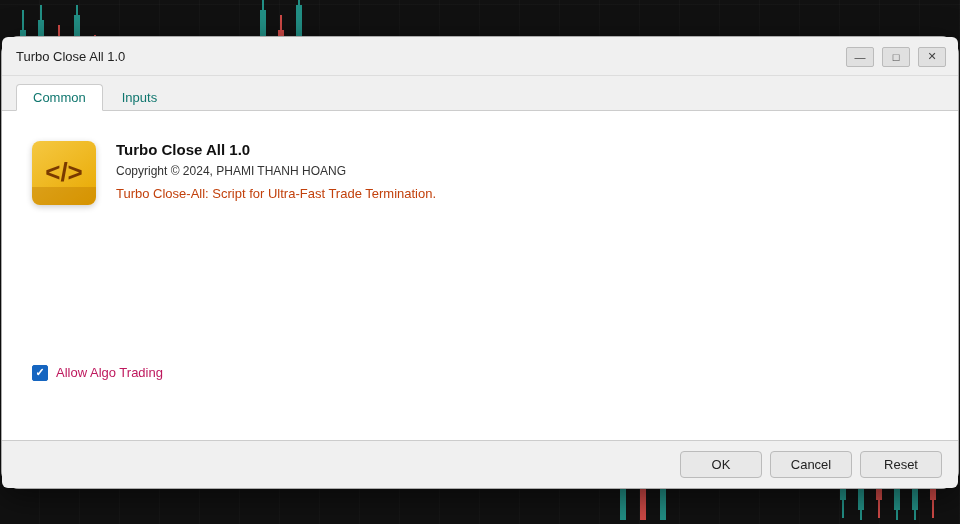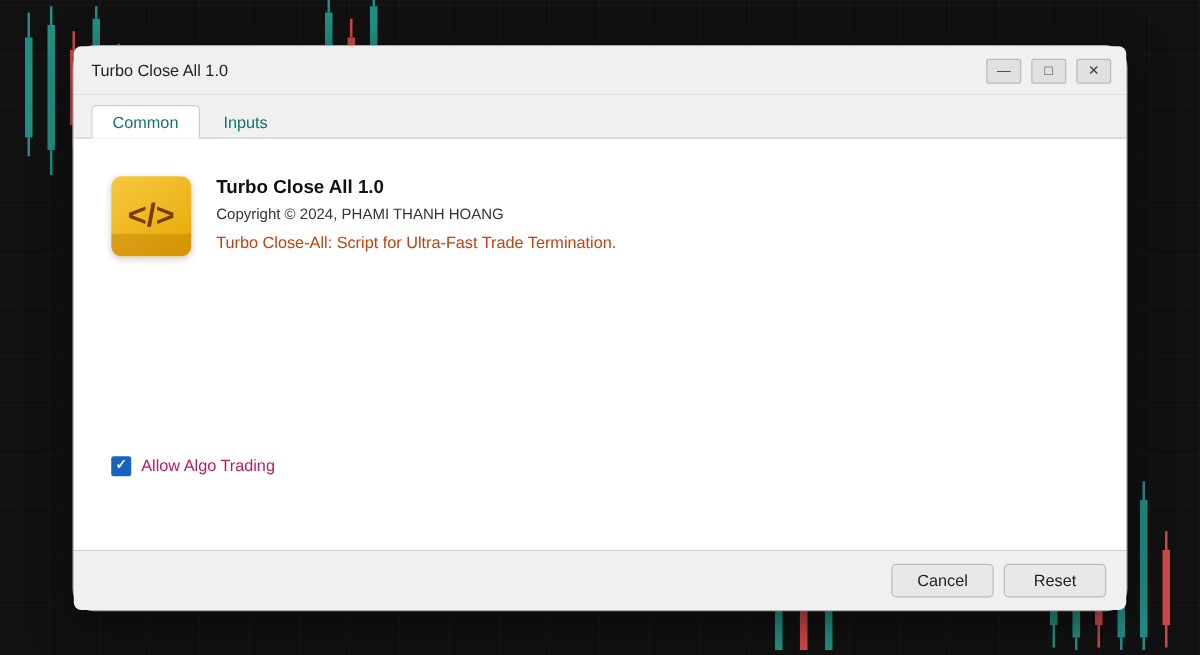--- a/index.html
+++ b/index.html
@@ -37,21 +37,21 @@
     .candles {
       position: absolute;
       inset: 0;
       opacity: 0.85;
     }
 
     
     .dialog {
       position: relative;
       z-index: 10;
-      width: 844px;
+      width: 958px;
       background: #f0f0f0;
       border: 1px solid #aaa;
       border-radius: 18px;
       box-shadow: 0 8px 32px rgba(0,0,0,0.5);
       display: flex;
       flex-direction: column;
     }
 
     
     .title-bar {
@@ -348,17 +348,18 @@
     </div>
 
     <div class="algo-section">
       <div class="checkbox-custom"></div>
       <span class="algo-label">Allow Algo Trading</span>
     </div>
 
   </div>
 
   <div class="footer">
+    <button class="footer-btn">OK</button>
     <button class="footer-btn">Cancel</button>
     <button class="footer-btn">Reset</button>
   </div>
 
 </div>
 
 </body></html>

